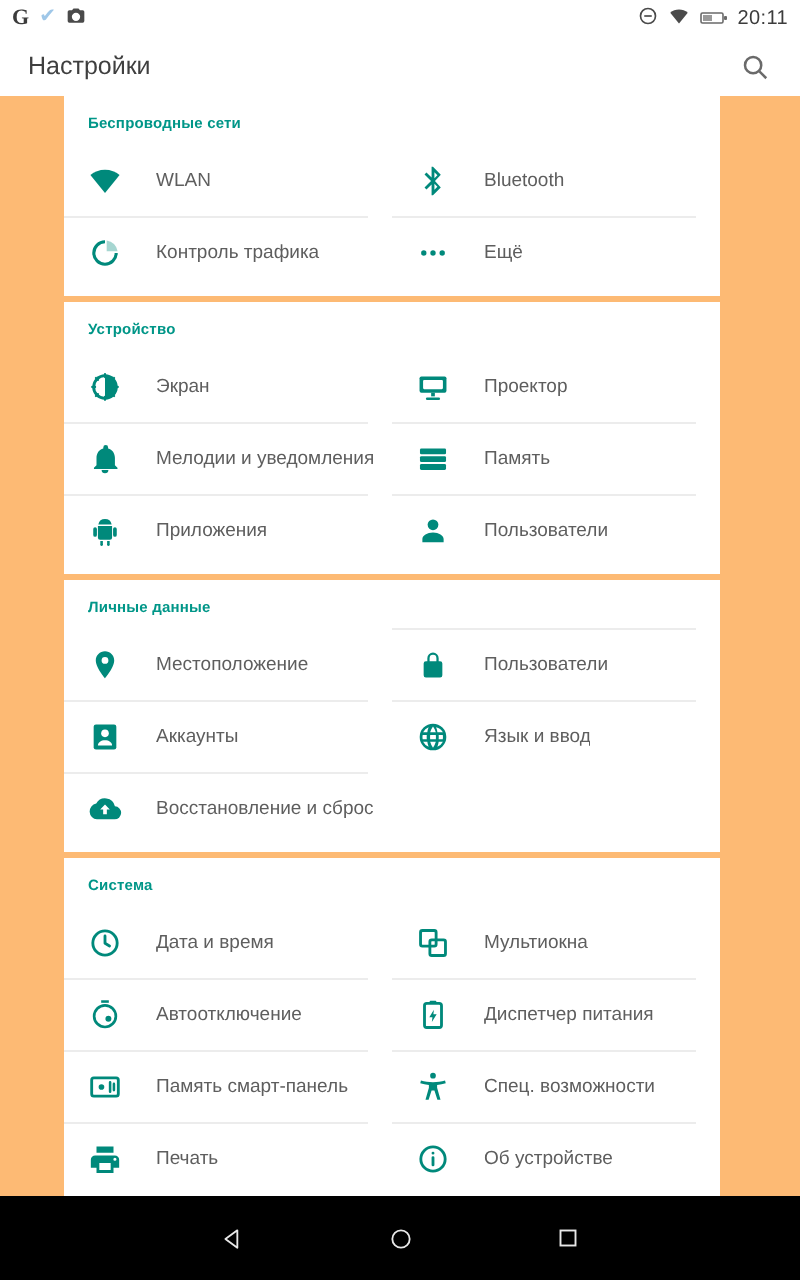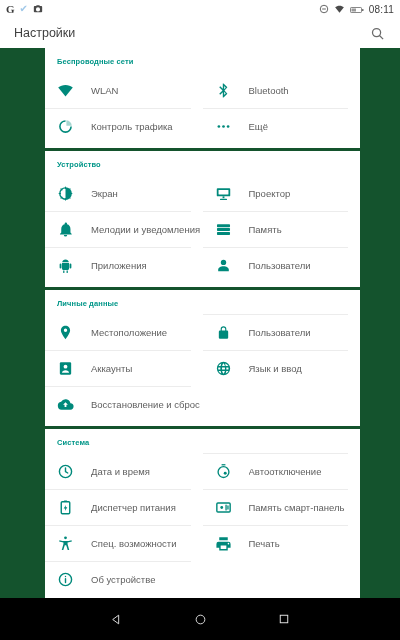--- a/index.html
+++ b/index.html
@@ -29,22 +29,22 @@
     display: flex; align-items: center; justify-content: space-between;
     padding: 0 14px;
     gap: 40px;
   }
   .toolbar-title { font-size: 12.5px; color: #3f3f3f; }
   .search-btn { width: 18px; height: 18px; display: flex; align-items: center; justify-content: center; }
 
   
   .content {
     position: absolute; top: 48px; left: 0; right: 0; bottom: 42px;
-    background: #14532d;
-    padding: 0 40px 0 45px;
+    background: #fdba74;
+    padding: 0 40px 0 32px;
     overflow: hidden;
   }
   .card { background: #ffffff; margin-bottom: 3px; padding: 0 0 4px 0; }
   .card:last-child { margin-bottom: 0; }
   .card-title {
     color: #009688; font-size: 7.5px; font-weight: bold;
     padding: 9px 0 6px 12px; letter-spacing: .1px;
   }
   .grid { display: flex; flex-wrap: wrap; }
   .cell {
@@ -104,21 +104,21 @@
           <path d="M12 21l10.5-13C19.6 5.6 16 4.2 12 4.2S4.4 5.6 1.5 8L12 21z"></path>
         </svg>
       </span>
       <span class="sb-ico">
         <svg width="14" height="8" viewBox="0 0 28 14" fill="none" stroke="#6a6a6a" stroke-width="1.6">
           <rect x="1" y="2" width="22" height="10" rx="1.5"></rect>
           <rect x="24" y="5" width="3" height="4" rx="1" fill="#6a6a6a" stroke="none"></rect>
           <rect x="3" y="4" width="9" height="6" fill="#9a9a9a" stroke="none"></rect>
         </svg>
       </span>
-      <span class="sb-clock-text">08:11</span>
+      <span class="sb-clock-text">20:11</span>
     </div>
   </div>
 
   <div class="toolbar">
     <div class="toolbar-title">Настройки</div>
     <div class="search-btn">
       <svg width="15" height="15" viewBox="0 0 24 24" fill="none" stroke="#6a6a6a" stroke-width="2">
         <circle cx="10.5" cy="10.5" r="6.5"></circle>
           <line x1="15.5" y1="15.5" x2="21" y2="21"></line>
       </svg>
@@ -281,20 +281,29 @@
         <div class="grid">
           <div class="cell">
             <span class="cell-icon">
               <svg width="17" height="17" viewBox="0 0 24 24" fill="none" stroke="currentColor" stroke-width="2" stroke-linecap="round" stroke-linejoin="round">
                 <circle cx="12" cy="12" r="8.6"></circle>
                 <path d="M12 7v5.2l3.2 1.9"></path>
               </svg>
             </span>
             <span class="cell-label">Дата и время</span>
           </div>
+          <div class="cell">
+            <span class="cell-icon">
+              <svg width="17" height="17" viewBox="0 0 24 24" fill="currentColor">
+                <rect x="3.2" y="3.2" width="11" height="11" rx="1.3" fill="none" stroke="currentColor" stroke-width="2"></rect>
+                <rect x="9.8" y="9.8" width="11" height="11" rx="1.3" fill="none" stroke="currentColor" stroke-width="2"></rect>
+              </svg>
+            </span>
+            <span class="cell-label">Мультиокна</span>
+          </div>
           <div class="cell divided">
             <span class="cell-icon">
               <svg width="17" height="17" viewBox="0 0 24 24" fill="currentColor">
                 <path d="M12 4.2a8.6 8.6 0 1 0 8.6 8.6A8.6 8.6 0 0 0 12 4.2zm0 1.9a6.7 6.7 0 1 1-6.7 6.7A6.7 6.7 0 0 1 12 6.1z"></path>
                 <circle cx="14.4" cy="14.6" r="2.1"></circle>
                 <path d="M9.3 1.6h5.4v1.8H9.3z"></path>
               </svg>
             </span>
             <span class="cell-label">Автоотключение</span>
           </div>

